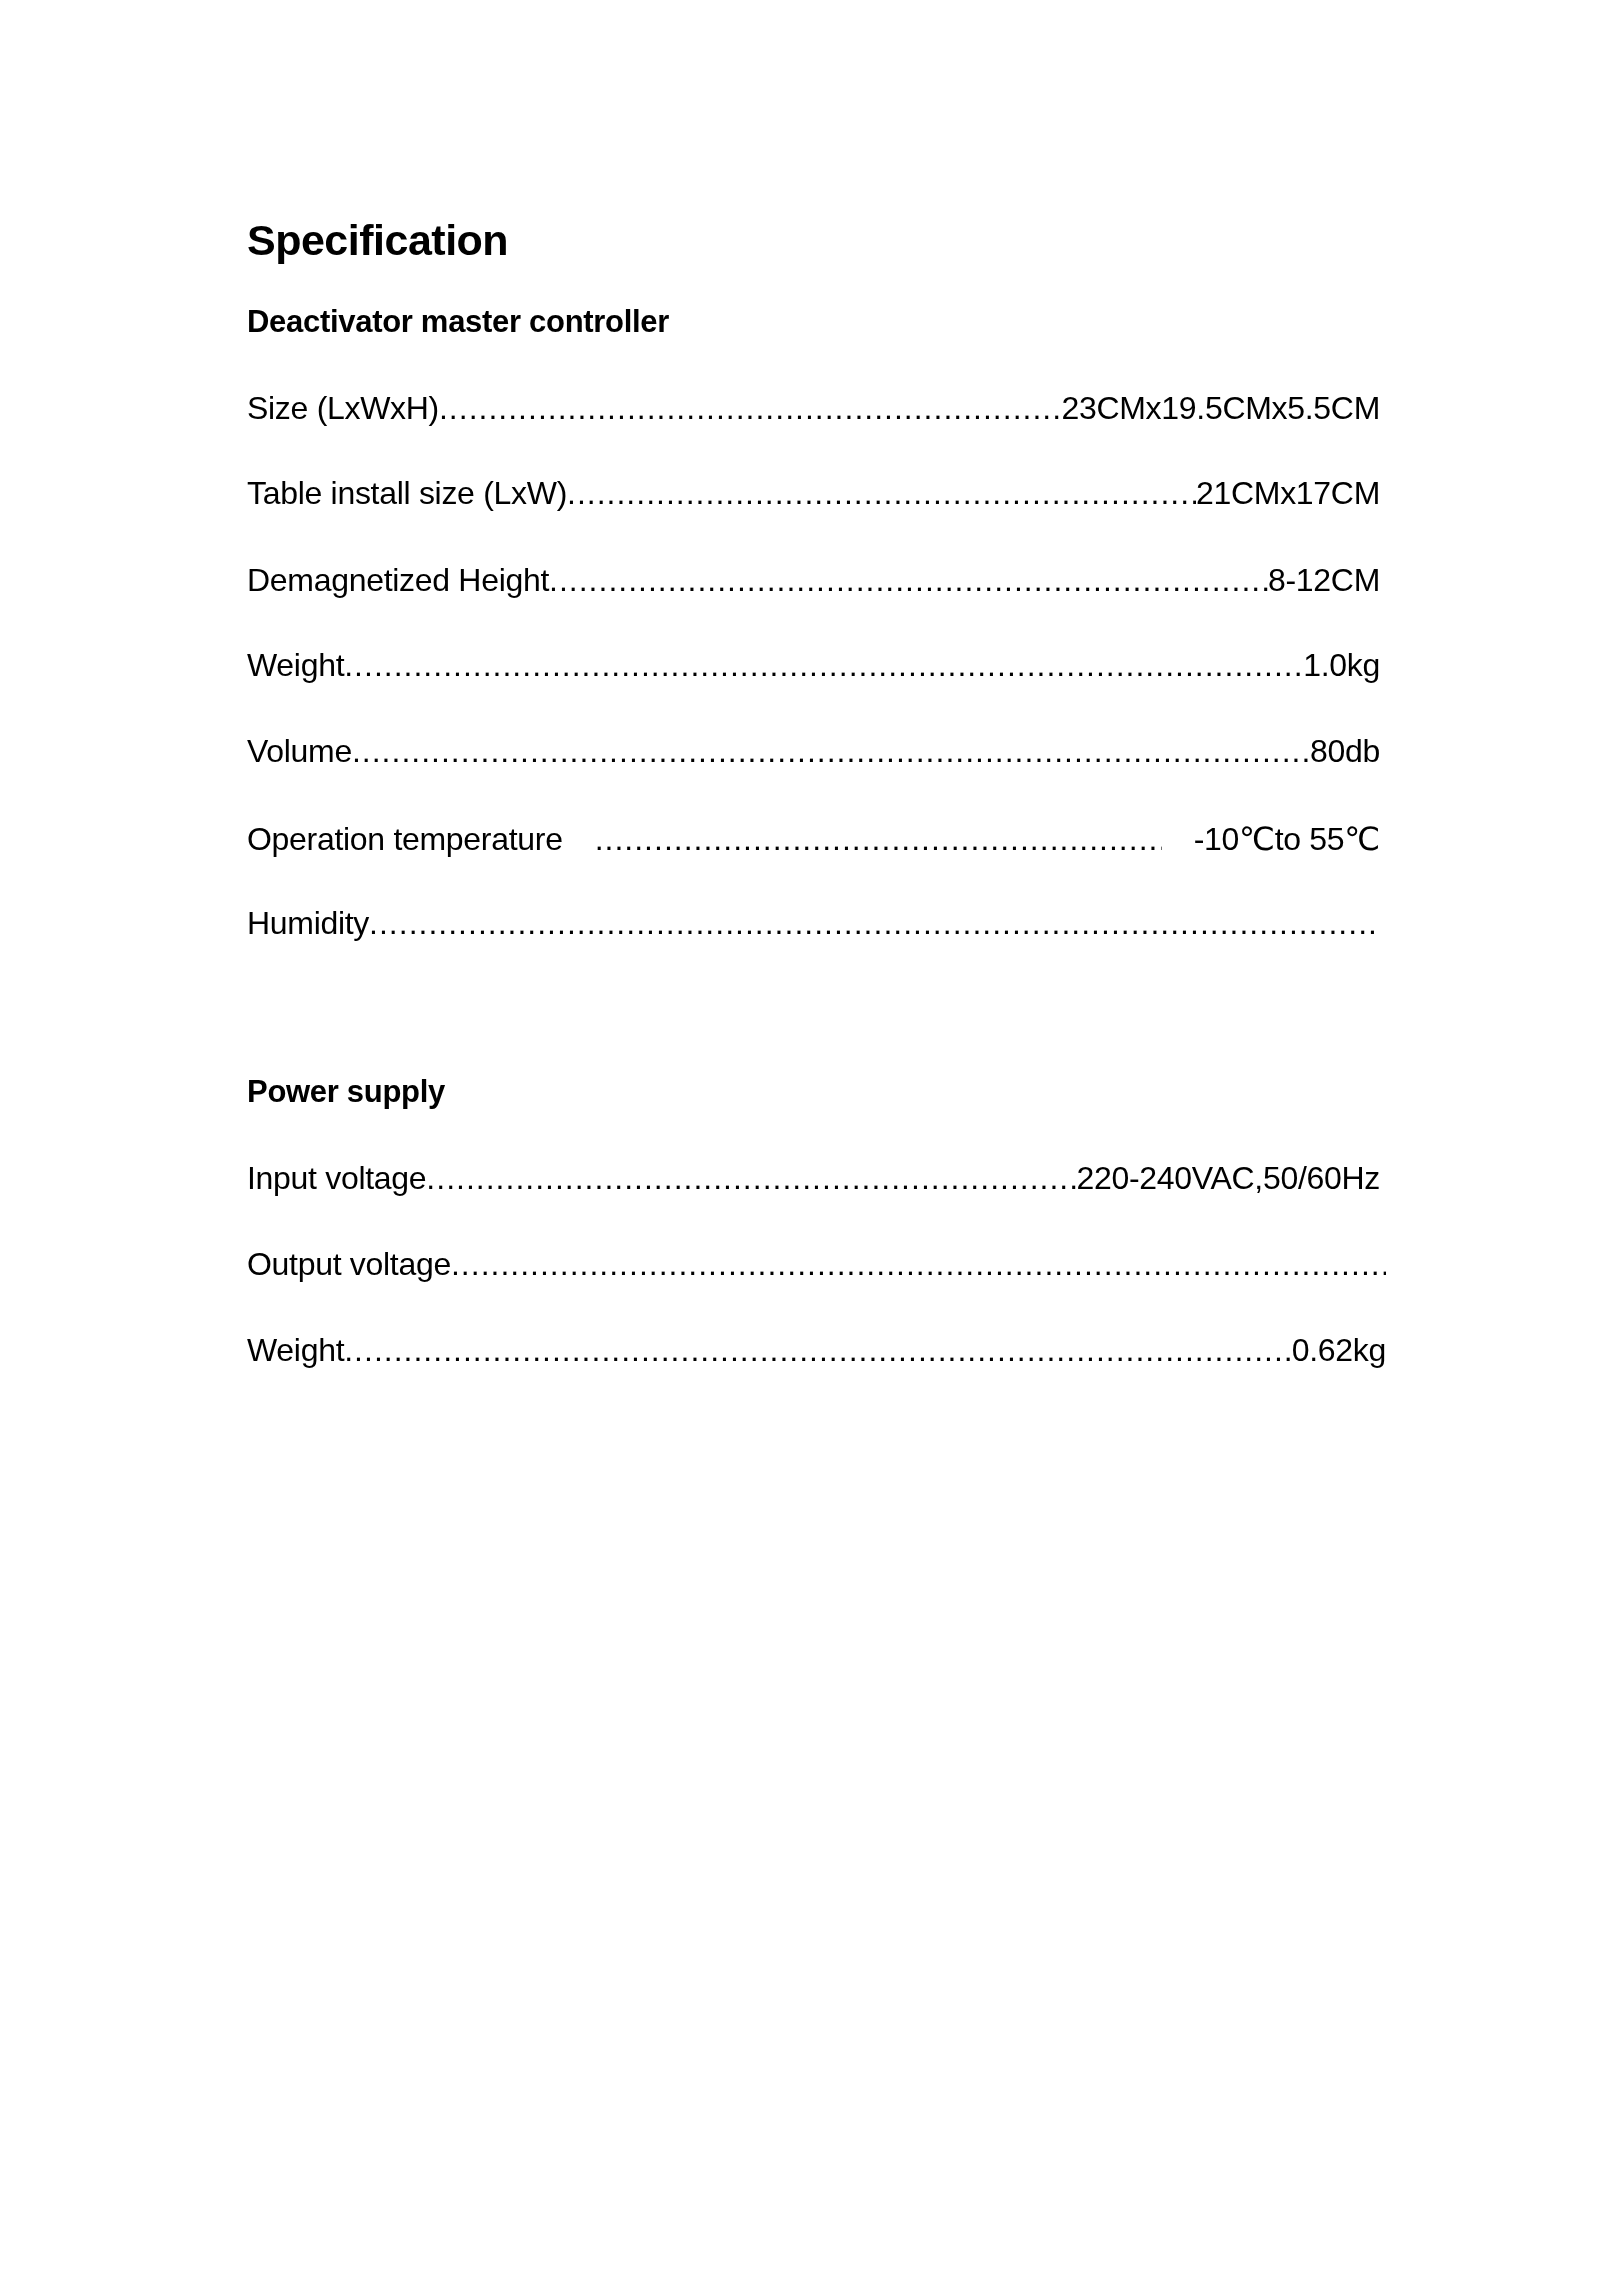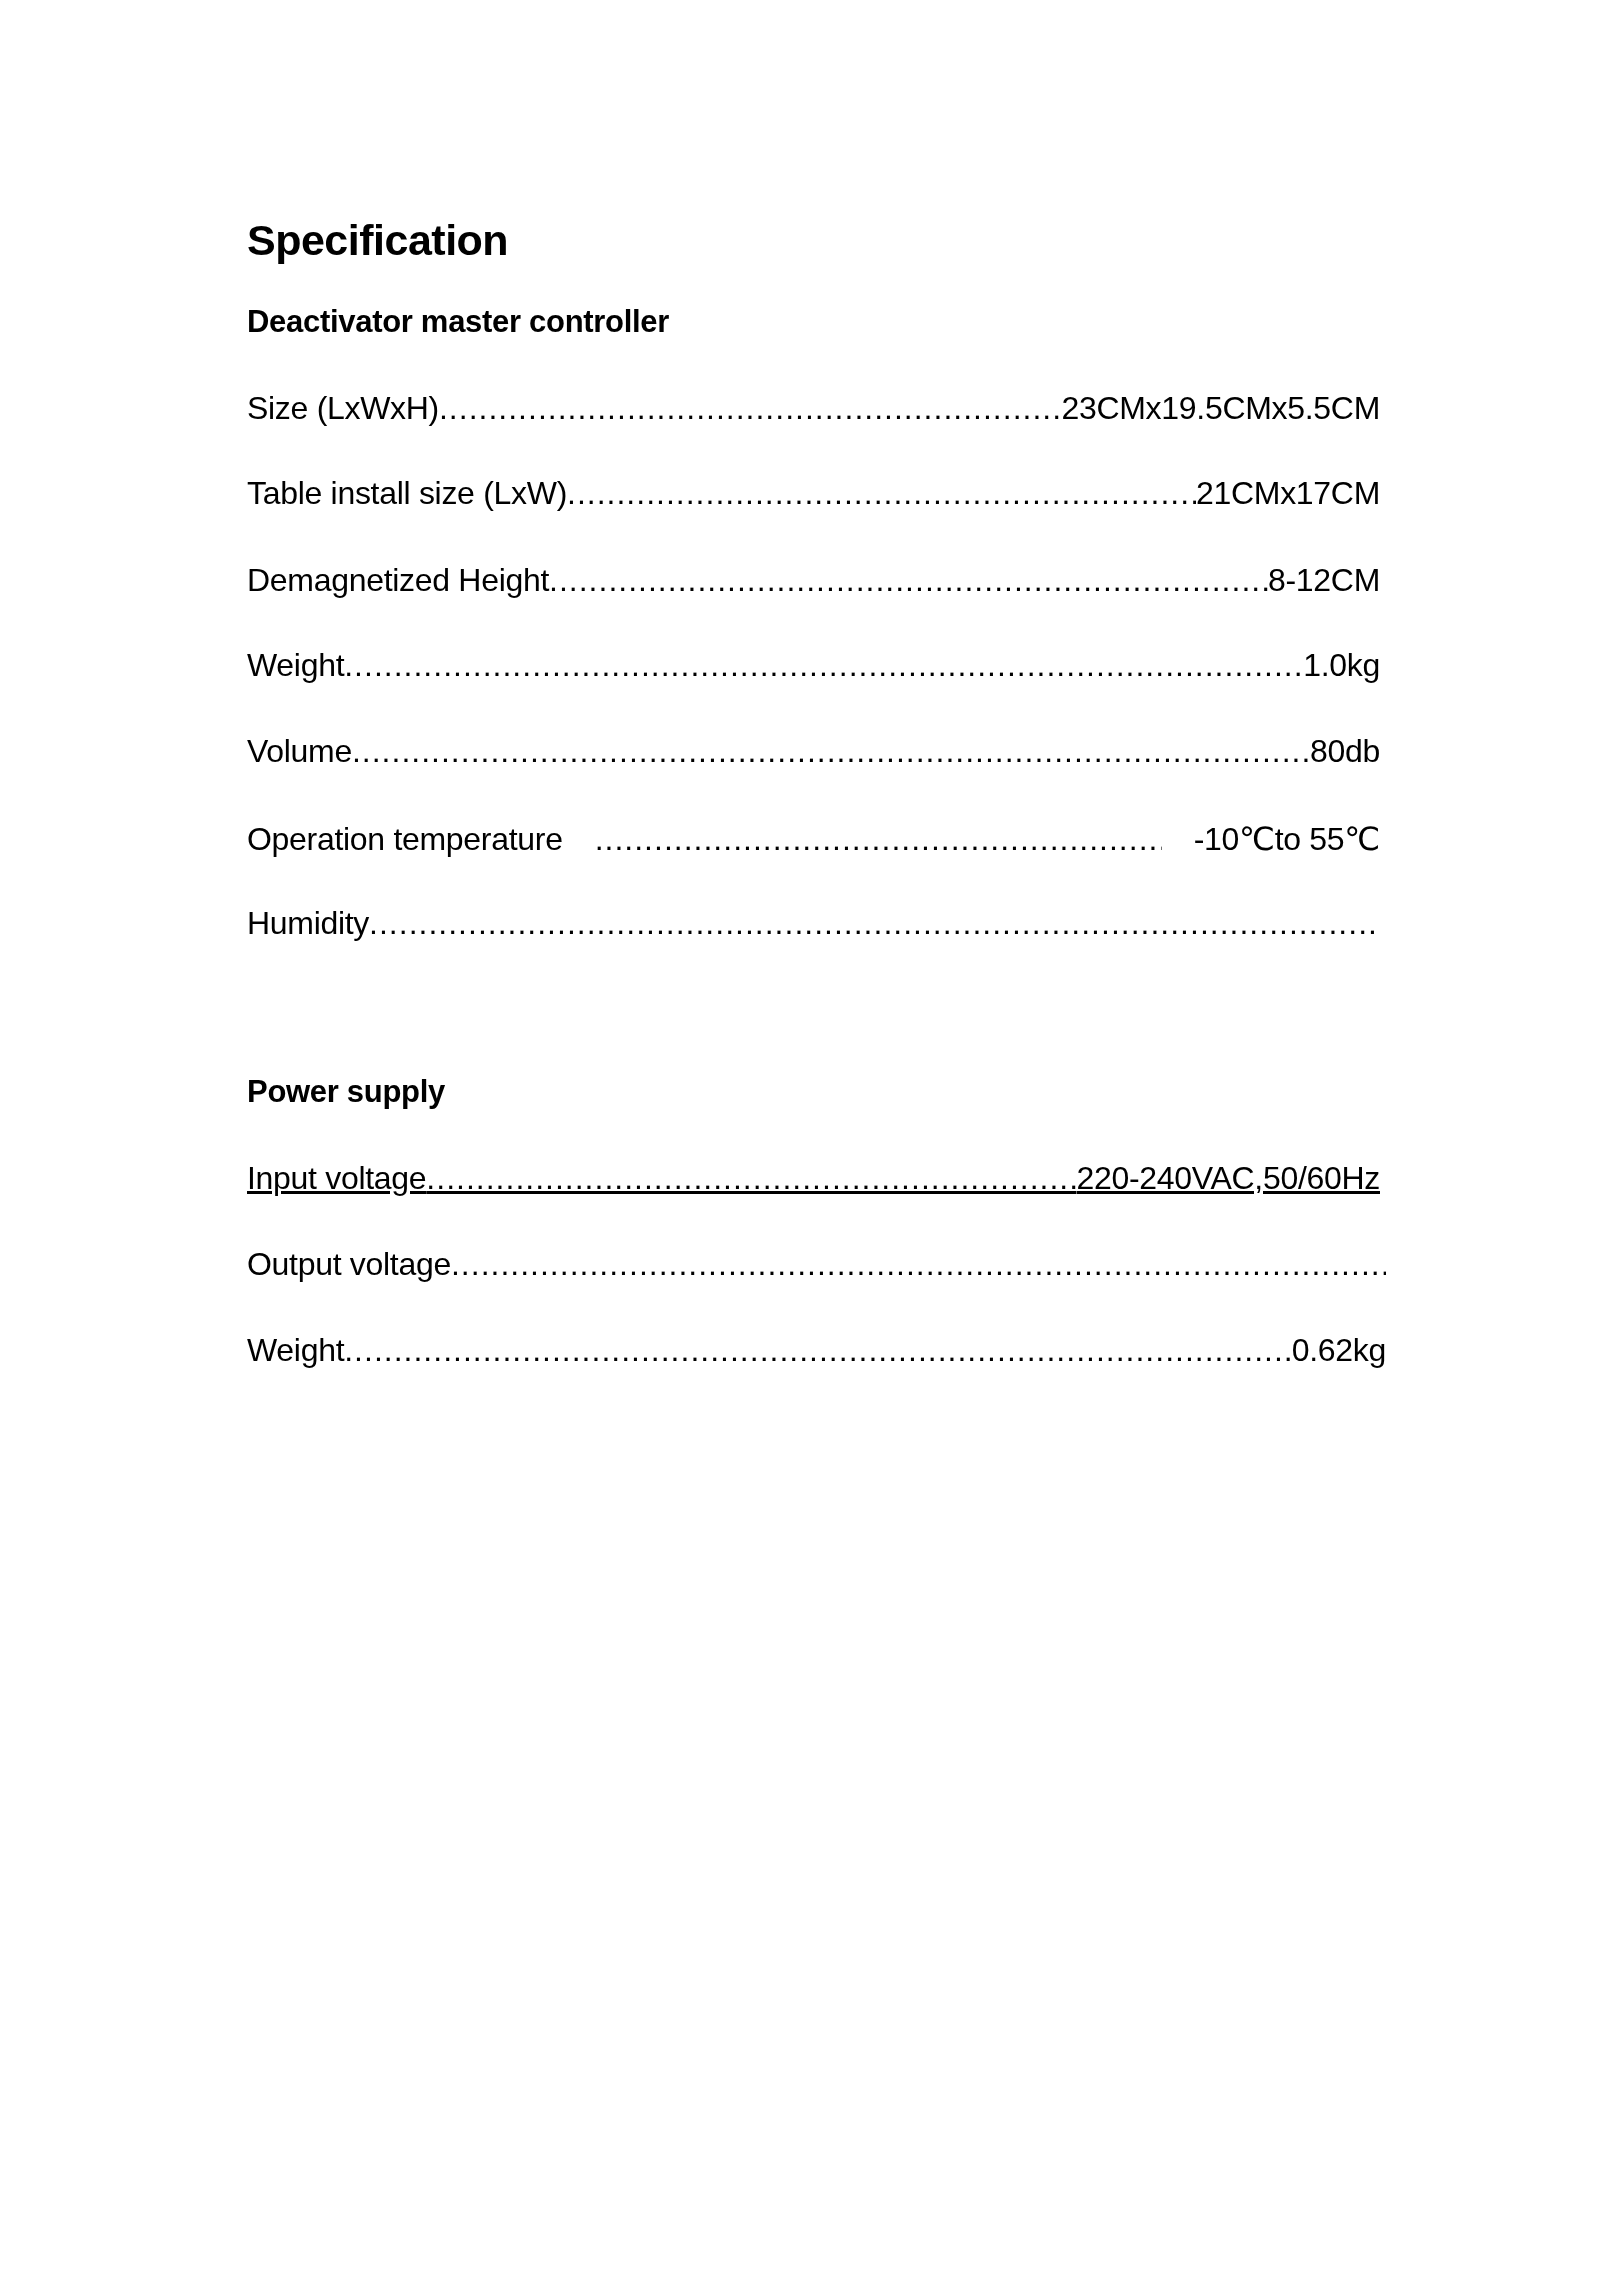--- a/index.html
+++ b/index.html
@@ -52,21 +52,21 @@
     <span class="dots"></span>
     <span class="value">-10℃to 55℃</span>
   </div>
   <div class="row" style="top:905px;">
     <span class="label">Humidity</span>
     <span class="dots"></span>
   </div>
 
   <div class="h2" style="top:1074px;">Power supply</div>
 
-  <div class="row" style="top:1160px;text-decoration:underline;">
+  <div class="row" style="top:1160px;">
     <span class="label">Input voltage</span>
     <span class="dots"></span>
     <span class="value">220-240VAC,50/60Hz</span>
   </div>
   <div class="row" style="top:1246px;width:1139px;">
     <span class="label">Output voltage</span>
     <span class="dots"></span>
   </div>
   <div class="row" style="top:1332px;width:1139px;">
     <span class="label">Weight</span>

